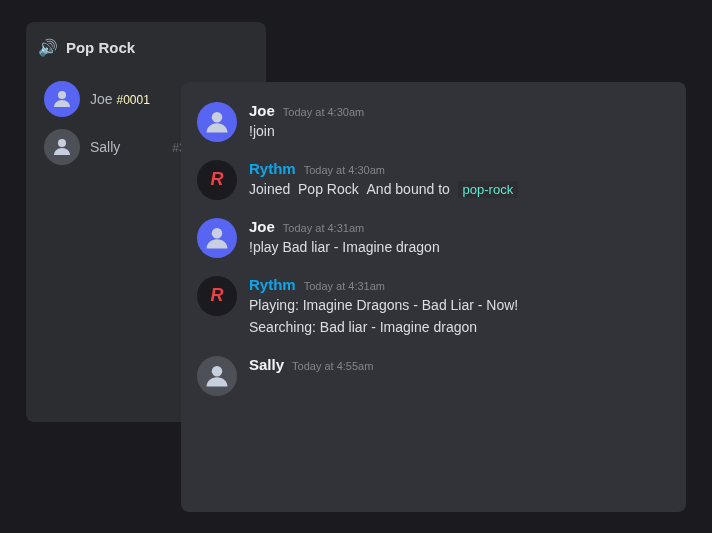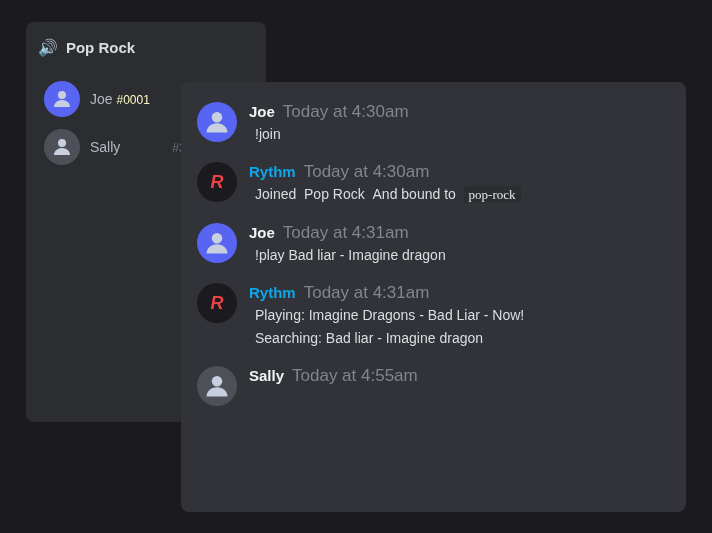--- a/index.html
+++ b/index.html
@@ -152,37 +152,36 @@
 
     .msg-author {
       font-size: 15px;
       font-weight: 600;
       color: #f2f3f5;
     }
 
     .msg-author.rythm-name { color: #0ea5e9; }
 
     .msg-timestamp {
-      font-size: 17px;
+      font-size: 11px;
       color: #82858d;
     }
 
     .msg-text {
       font-size: 14px;
       color: #dbdee1;
       line-height: 1.4;
-      margin-left: 6px;
     }
 
     .msg-text .code-inline {
       background: #2b2d31;
-      color: #e5e5e5;
+      color: #5eead4;
       padding: 1px 5px;
       border-radius: 3px;
-      font-family: Liberation Serif, serif;
+      font-family: Liberation Sans, sans-serif;
       font-size: 13px;
     }
 
     
     .rythm-icon {
       width: 40px;
       height: 40px;
       border-radius: 50%;
       background: #1a1a1f;
       display: flex;

